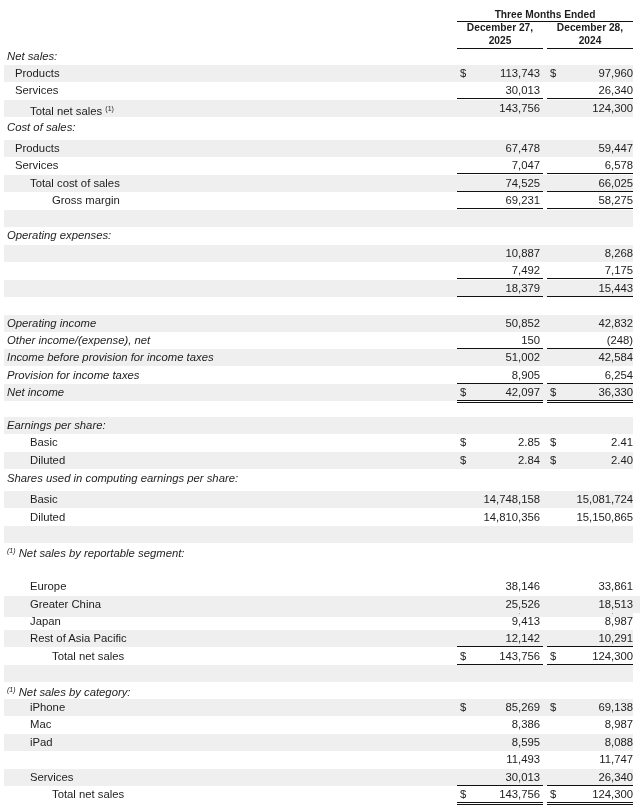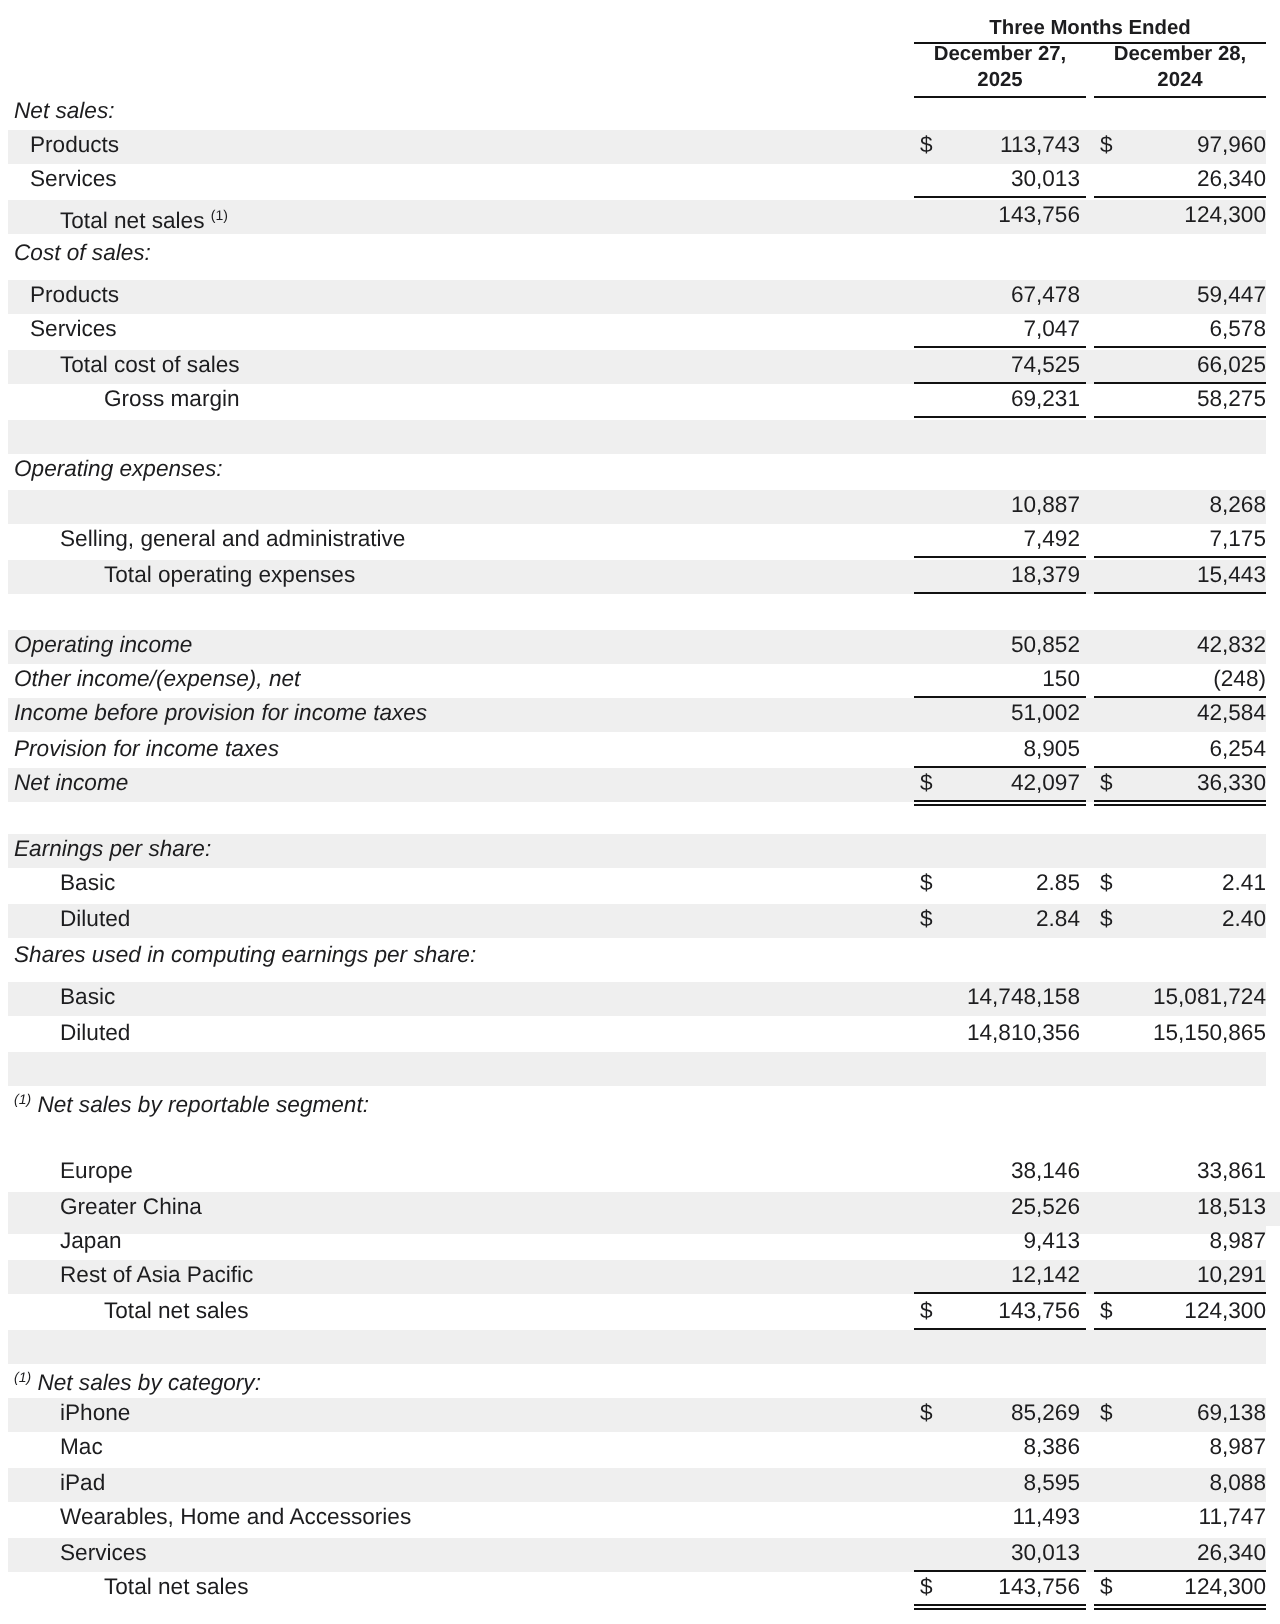--- a/index.html
+++ b/index.html
@@ -112,30 +112,28 @@
     </div>
     <div class="row shade" style="top: 245px;">
       <div class="cell c1">
         <span class="num">10,887</span>
       </div>
       <div class="cell c2">
         <span class="num">8,268</span>
       </div>
     </div>
     <div class="row" style="top: 262px;">
-      <span class="lbl i2"><span>Selling, general and administrative</span></span>
       <div class="cell c1 ul">
         <span class="num">7,492</span>
       </div>
       <div class="cell c2 ul">
         <span class="num">7,175</span>
       </div>
     </div>
     <div class="row shade" style="top: 280px;">
-      <span class="lbl i3"><span>Total operating expenses</span></span>
       <div class="cell c1 ul">
         <span class="num">18,379</span>
       </div>
       <div class="cell c2 ul">
         <span class="num">15,443</span>
       </div>
     </div>
     <div class="row" style="top: 297px;">
       <span class="lbl i0"><span></span></span>
     </div>
@@ -328,21 +326,20 @@
     <div class="row shade" style="top: 734px;">
       <span class="lbl i2"><span>iPad</span></span>
       <div class="cell c1">
         <span class="num">8,595</span>
       </div>
       <div class="cell c2">
         <span class="num">8,088</span>
       </div>
     </div>
     <div class="row" style="top: 751px;">
-      <span class="lbl i2"><span>Wearables, Home and Accessories</span></span>
       <div class="cell c1">
         <span class="num">11,493</span>
       </div>
       <div class="cell c2">
         <span class="num">11,747</span>
       </div>
     </div>
     <div class="row shade" style="top: 769px;">
       <span class="lbl i2"><span>Services</span></span>
       <div class="cell c1 ul">

